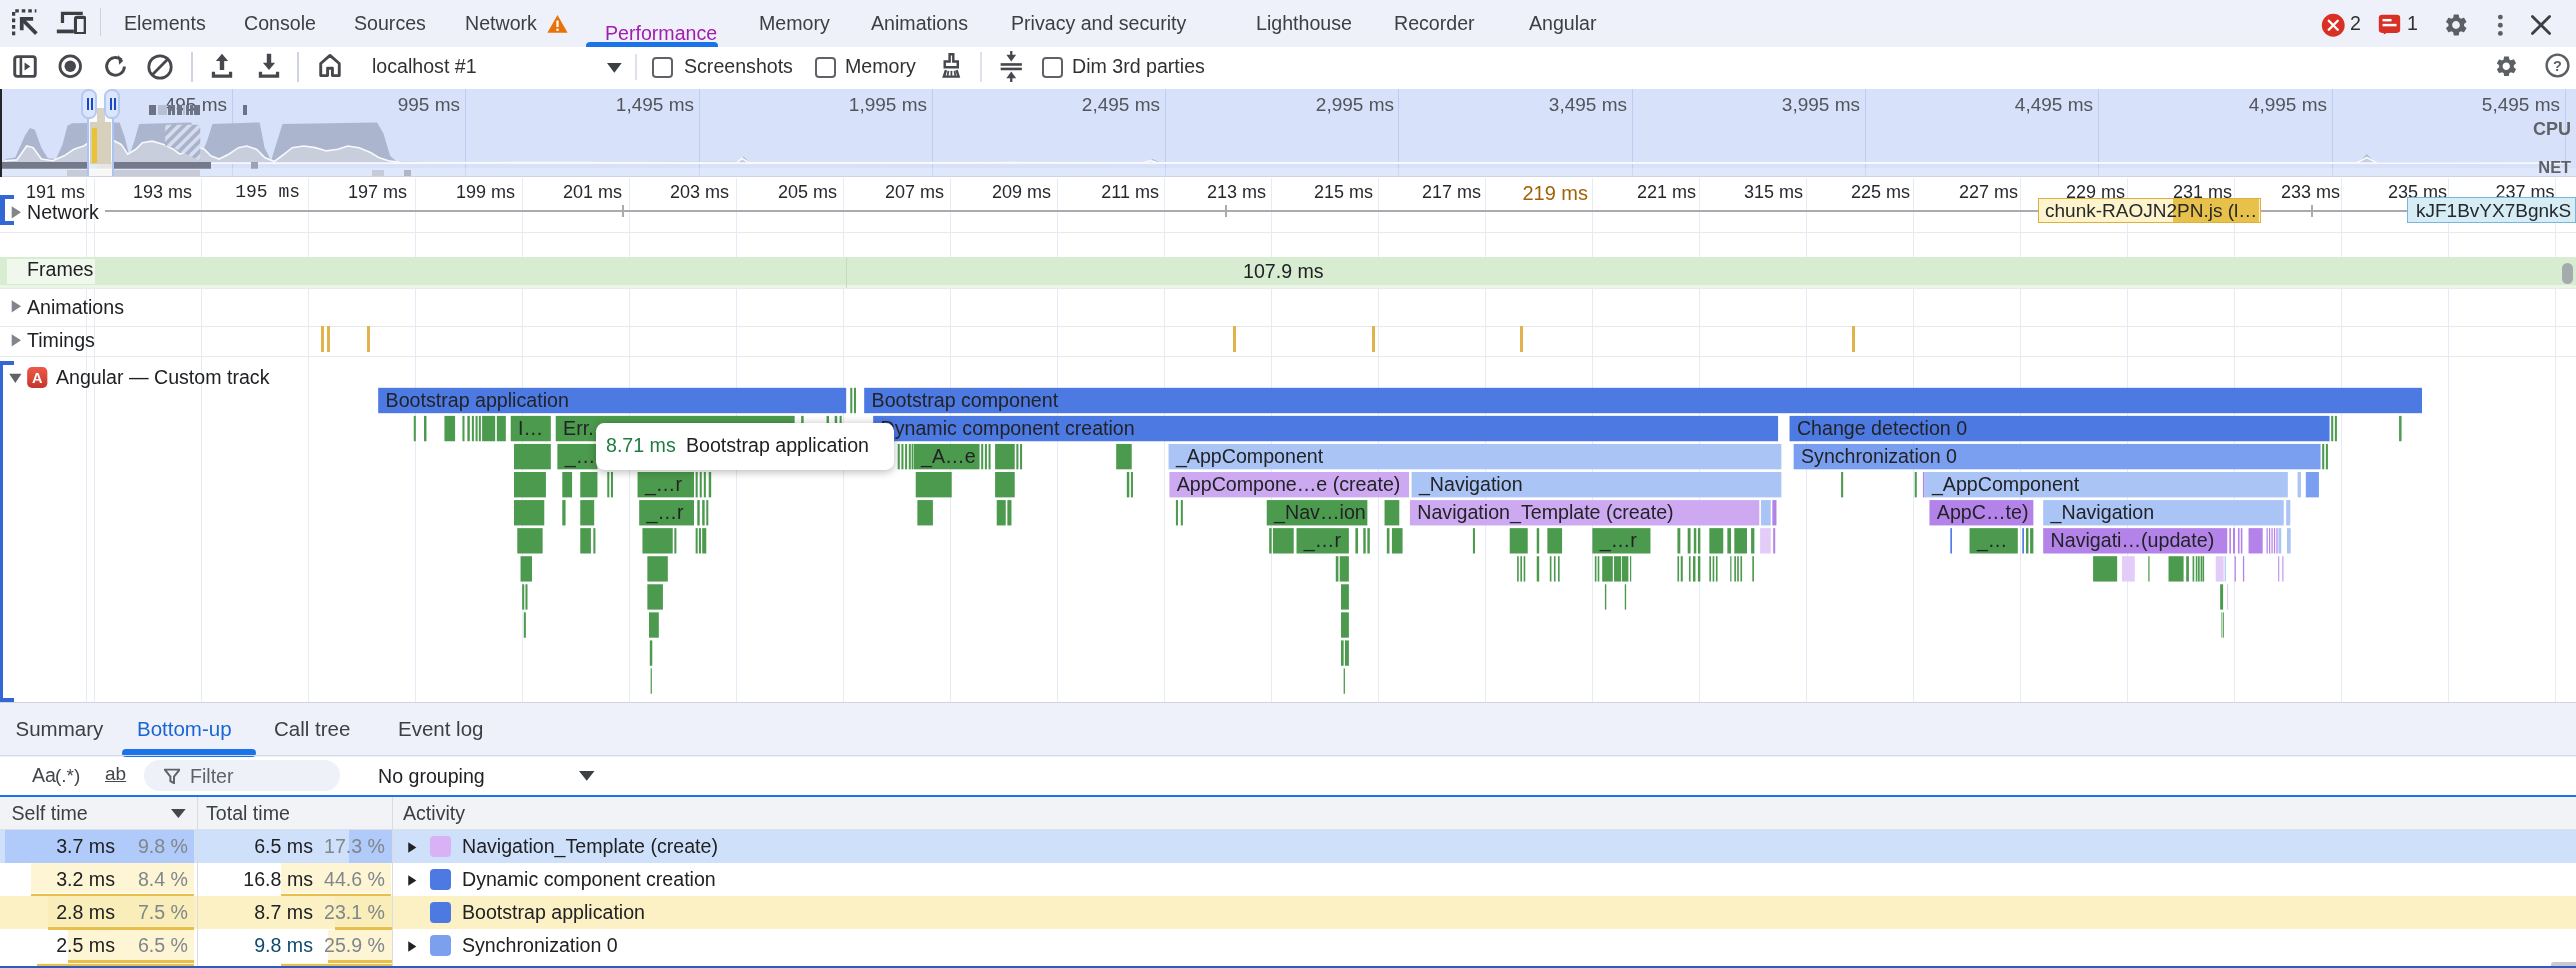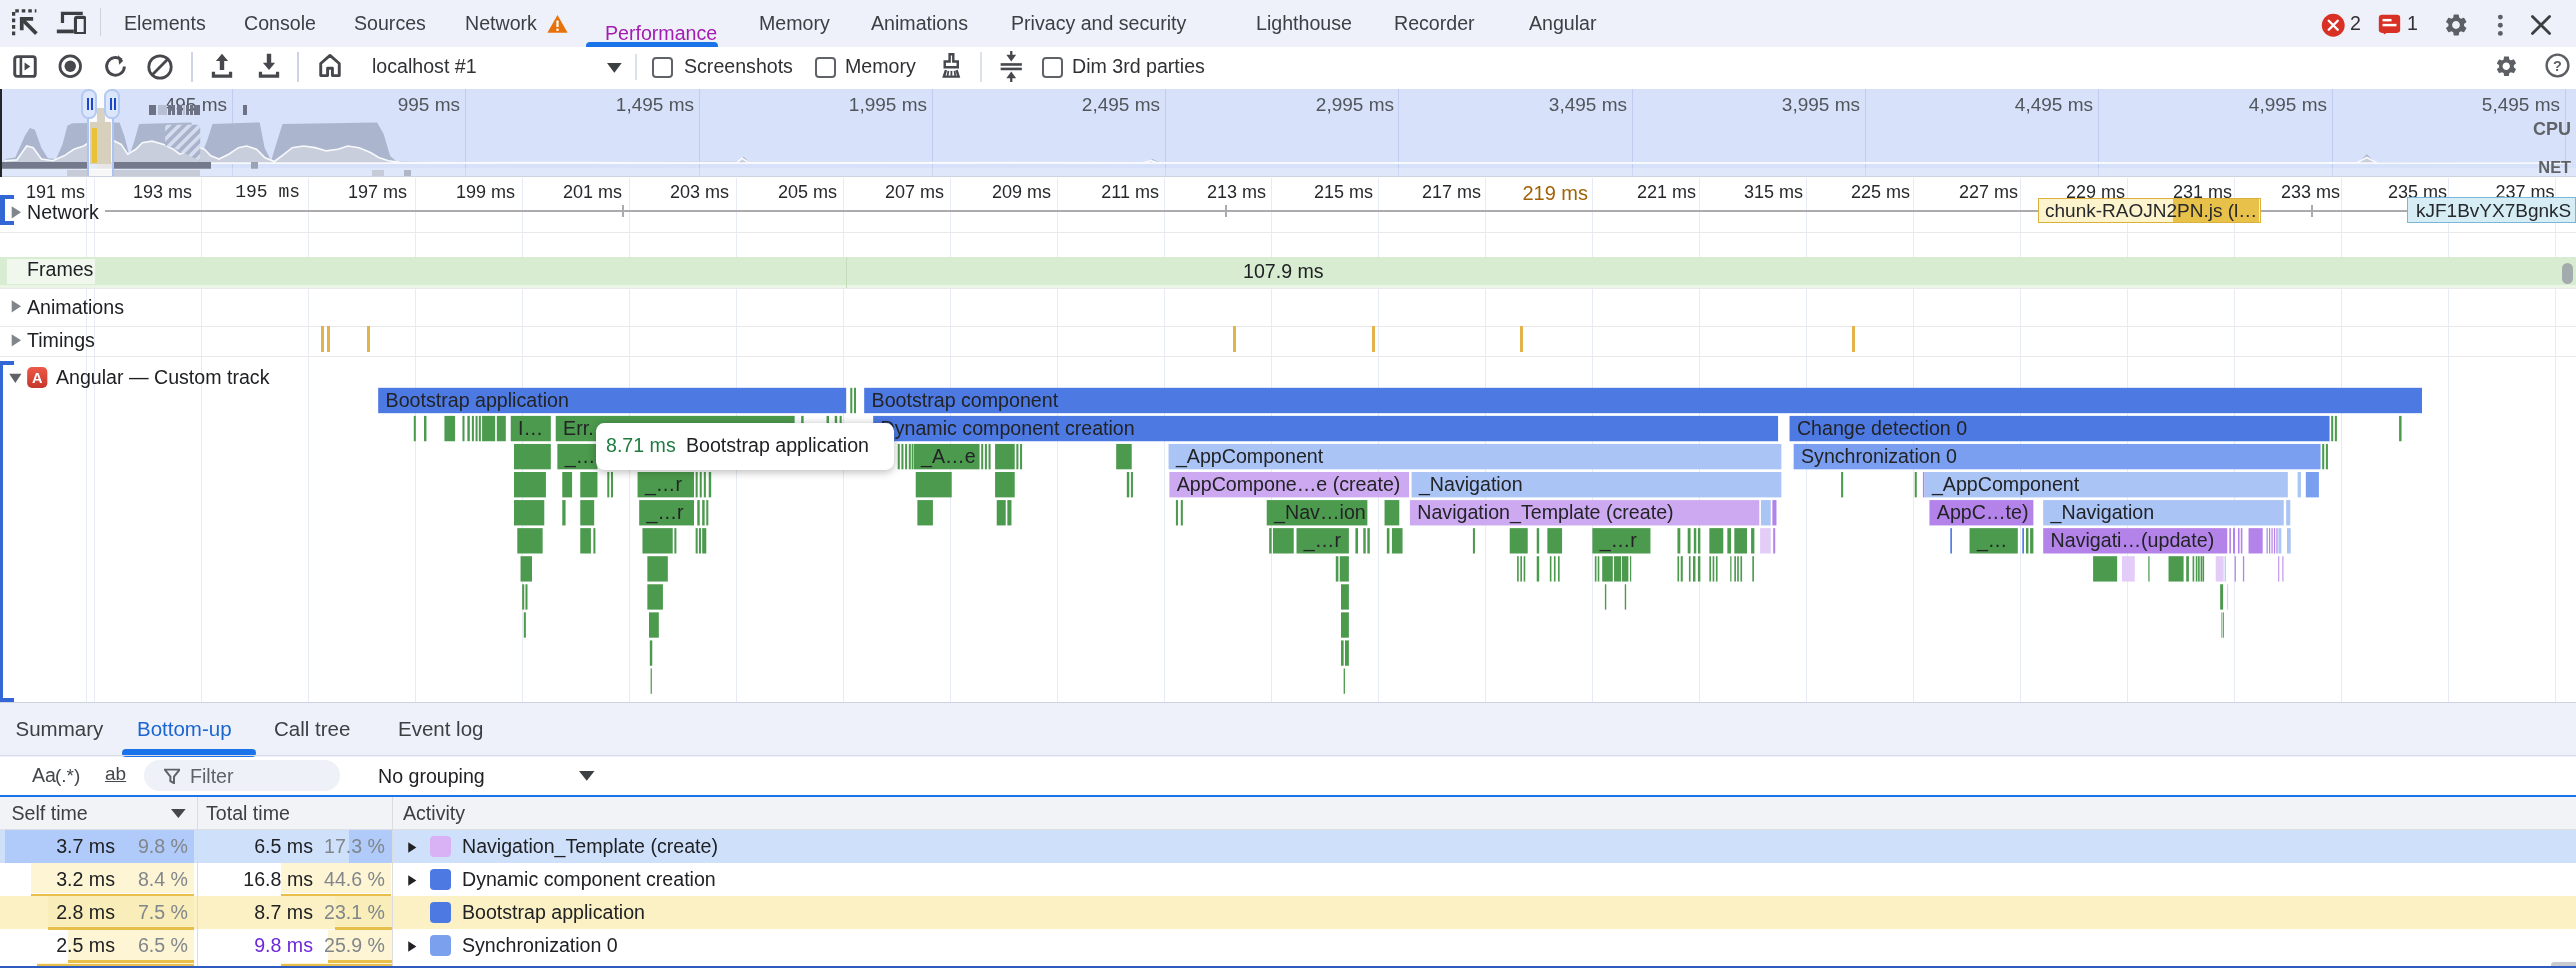--- a/index.html
+++ b/index.html
@@ -592,21 +592,21 @@
 <div class="abs t" style="right:2263px;top:903px;color:#202124;">8.7 ms</div>
 <div class="abs t" style="right:2191px;top:903px;color:#80868b;">23.1 %</div>
 <div class="abs" style="left:430px;top:902px;width:21px;height:21px;border-radius:4.1px;background:#4d79e3;"></div>
 <div class="abs t" style="left:462px;top:903px;color:#202124;">Bootstrap application</div>
 <div class="abs" style="left:68px;top:930px;width:126px;height:30px;background:#fdf5d4;opacity:1;"></div>
 <div class="abs" style="left:68px;top:960px;width:126px;height:2.9px;background:#e7bf4a;"></div>
 <div class="abs" style="left:328px;top:930px;width:64px;height:30px;background:#fdf5d4;opacity:1;"></div>
 <div class="abs" style="left:328px;top:960px;width:64px;height:2.9px;background:#e7bf4a;"></div>
 <div class="abs t" style="right:2461px;top:936px;color:#202124;">2.5 ms</div>
 <div class="abs t" style="right:2388px;top:936px;color:#80868b;">6.5 %</div>
-<div class="abs t" style="right:2263px;top:936px;color:#6d28d9;margin-left:48px;">9.8 ms</div>
+<div class="abs t" style="right:2263px;top:936px;color:#0c4a6e;margin-left:48px;">9.8 ms</div>
 <div class="abs t" style="right:2191px;top:936px;color:#80868b;">25.9 %</div>
 <svg class="abs" style="left:407px;top:940px" width="10.6" height="13" viewBox="0 0 13 16">
     <path d="M1.5 1.5 L11.5 8 L1.5 14.5 Z" fill="#202124"></path>
   </svg>
 <div class="abs" style="left:430px;top:935px;width:21px;height:21px;border-radius:4.1px;background:#7ba0ee;"></div>
 <div class="abs t" style="left:462px;top:936px;color:#202124;">Synchronization 0</div>
 <div class="abs" style="left:37px;top:963px;width:157px;height:6.1px;background:#fdf5d4;"></div>
 <div class="abs" style="left:281px;top:963px;width:111px;height:6.1px;background:#fdf5d4;"></div>
 <div class="abs" style="left:37px;top:964px;width:157px;height:2.9px;background:#e7bf4a;"></div>
 <div class="abs" style="left:281px;top:964px;width:111px;height:2.9px;background:#e7bf4a;"></div>

